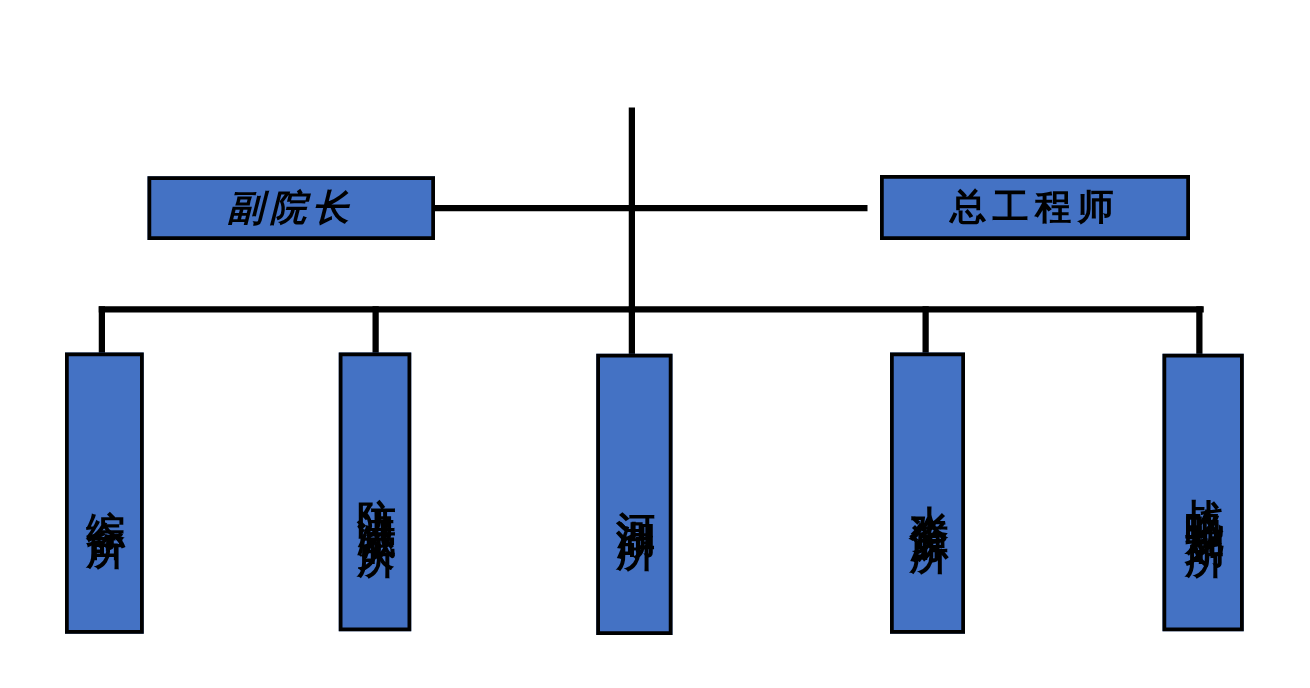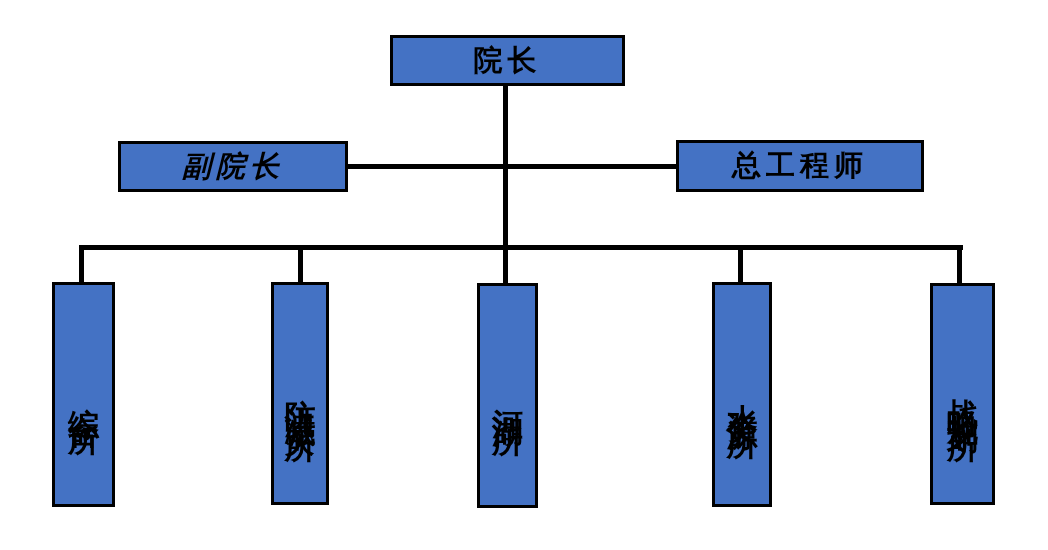--- a/index.html
+++ b/index.html
@@ -45,21 +45,21 @@
     letter-spacing: 8px;
     line-height: 1;
   }
   .line {
     position: absolute;
     background: var(--connector);
   }
   
   .pos-president     { left: 390px; top: 35px;  width: 235px; height: 51px; }
   .pos-vice          { left: 118px; top: 141px; width: 230px; height: 51px; font-style: italic; }
-  .pos-chief         { left: 676px; top: 140px; width: 248px; height: 52px; }
+  .pos-chief         { left: 704px; top: 140px; width: 248px; height: 52px; }
   .pos-dept0         { left: 52px;  top: 282px; width: 63px;  height: 225px; }
   .pos-dept1         { left: 271px; top: 282px; width: 58px;  height: 223px; }
   .pos-dept2         { left: 477px; top: 283px; width: 61px;  height: 225px; }
   .pos-dept3         { left: 712px; top: 282px; width: 60px;  height: 225px; }
   .pos-dept4         { left: 930px; top: 283px; width: 65px;  height: 222px; }
   
   .line-trunk        { left: 503px; top: 86px;  width: 5px;   height: 164px; }
   .line-cross        { left: 346px; top: 164px; width: 348px; height: 5px; }
   .line-dist         { left: 79px;  top: 245px; width: 884px; height: 5px; }
   .line-drop0        { left: 79px;  top: 245px; width: 5px;   height: 38px; }
@@ -75,21 +75,20 @@
 
   <div class="line line-trunk"></div>
   <div class="line line-cross"></div>
   <div class="line line-dist"></div>
   <div class="line line-drop0"></div>
   <div class="line line-drop1"></div>
   <div class="line line-drop2"></div>
   <div class="line line-drop3"></div>
   <div class="line line-drop4"></div>
 
-  <div class="node h-node pos-president">院长</div>
 
   <div class="node h-node pos-vice">副院长</div>
   <div class="node h-node pos-chief">总工程师</div>
 
   <div class="node v-node pos-dept0">综合所</div>
   <div class="node v-node pos-dept1">防洪减灾所</div>
   <div class="node v-node pos-dept2">河湖所</div>
   <div class="node v-node pos-dept3">水资源所</div>
   <div class="node v-node pos-dept4">战略规划所</div>
 

